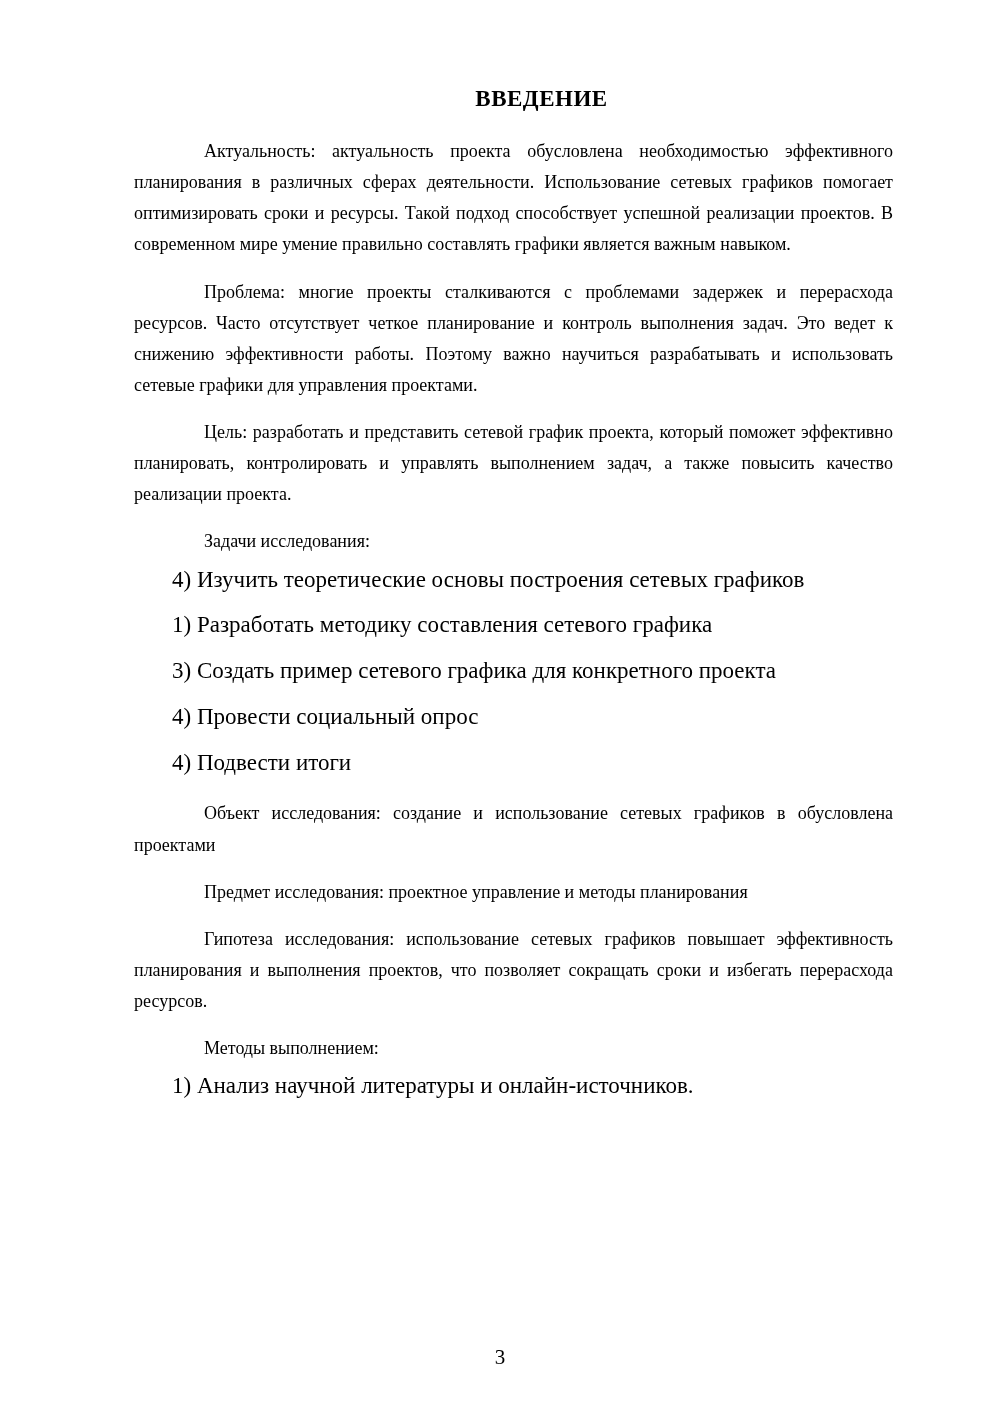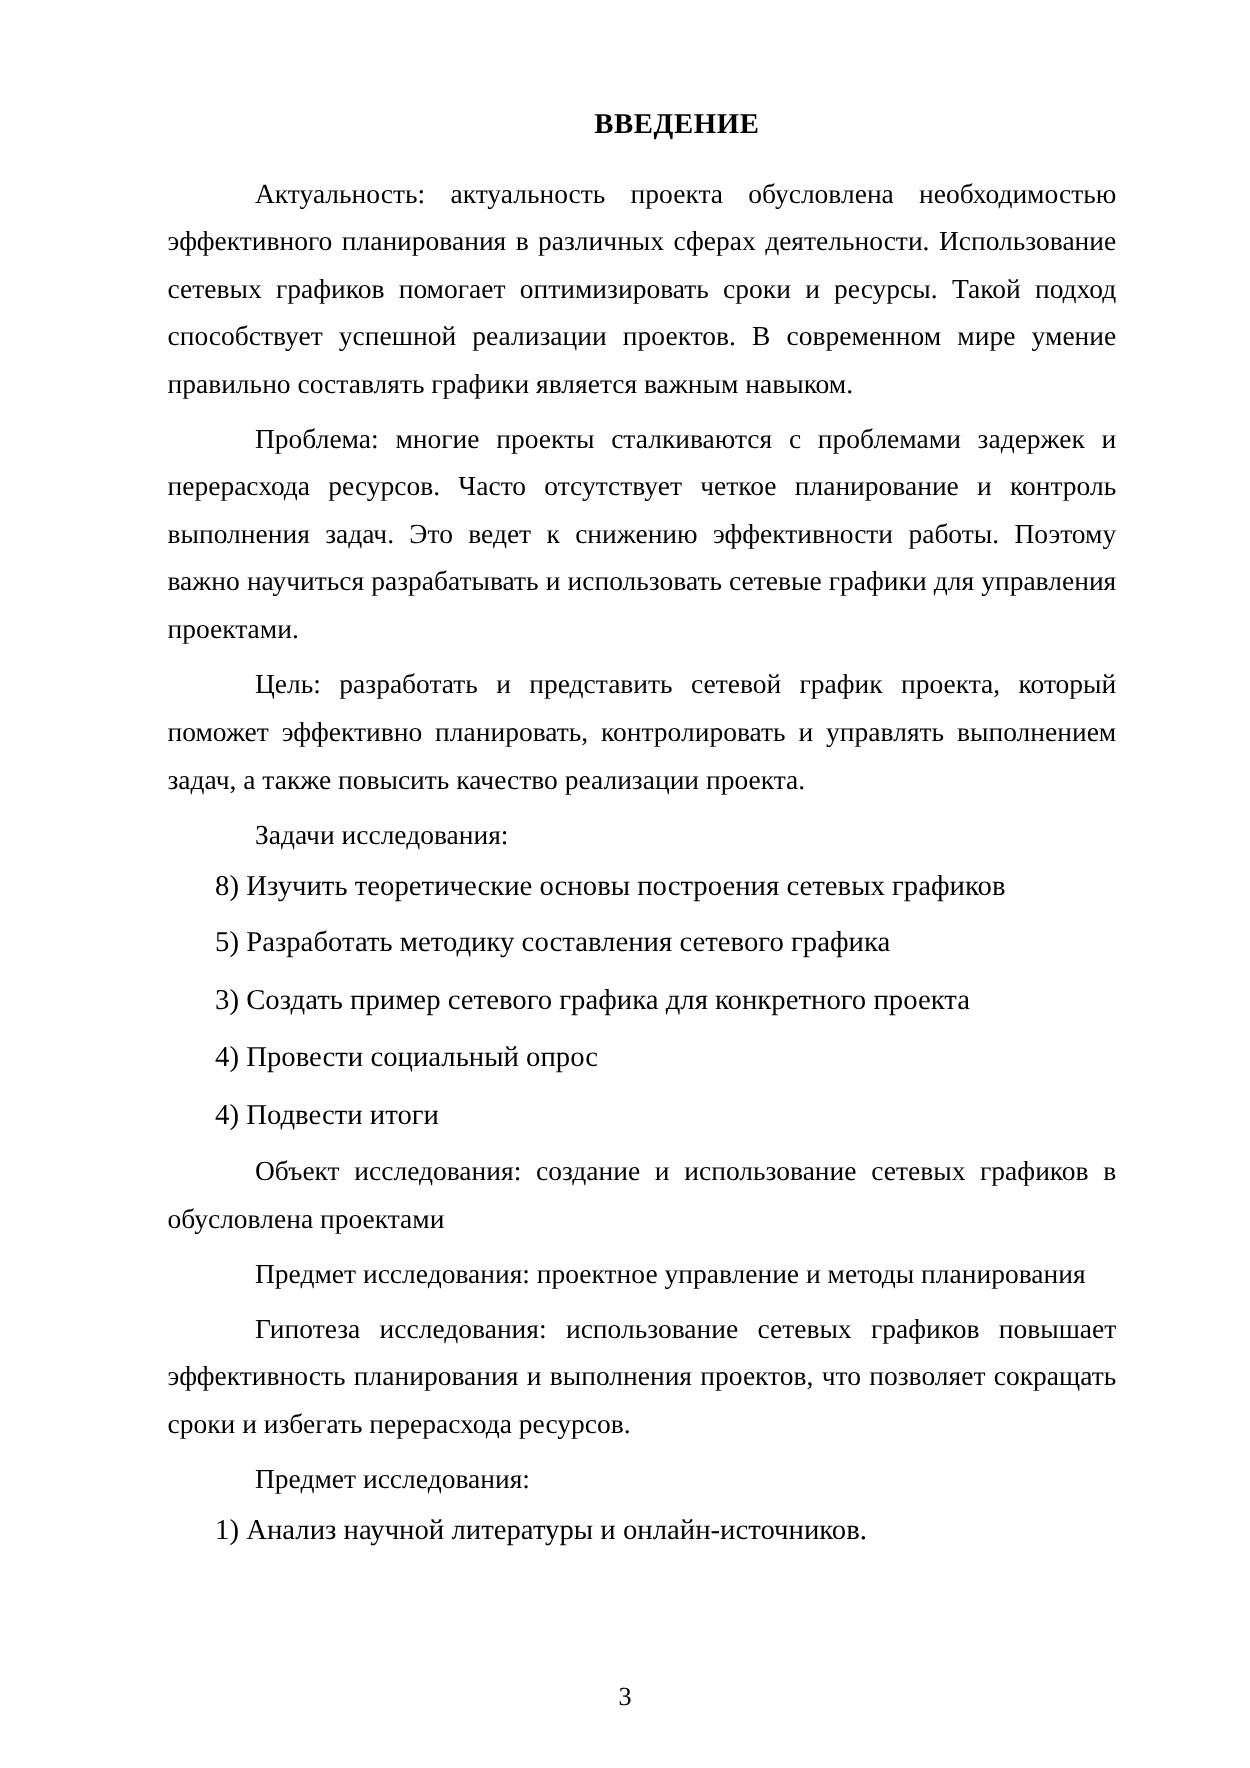--- a/index.html
+++ b/index.html
@@ -24,25 +24,25 @@
     border-radius: 28px;
   }
   .doc-title {
     font-size: 23px;
     font-weight: bold;
     text-align: center;
     letter-spacing: 0.5px;
     margin: 0 0 24px 0;
   }
   .para {
-    font-size: 22px;
+    font-size: 18px;
     line-height: 1.73;
     text-align: justify;
     text-indent: 70px;
-    margin: 6px 0 6px 0;
+    margin: 16px 0 6px 0;
     padding-right: 56px;
   }
   .para.tight {
     margin-bottom: 2px;
     font-family: Liberation Serif, serif;
   }
   .list-item {
     font-size: 23px;
     line-height: 1.73;
     text-align: left;
@@ -64,27 +64,27 @@
 
 <div class="page">
 
   <h1 class="doc-title">ВВЕДЕНИЕ</h1>
 
   <p class="para">Актуальность: актуальность проекта обусловлена необходимостью эффективного планирования в различных сферах деятельности. Использование сетевых графиков помогает оптимизировать сроки и ресурсы. Такой подход способствует успешной реализации проектов. В современном мире умение правильно составлять графики является важным навыком.</p>
   <p class="para">Проблема: многие проекты сталкиваются с проблемами задержек и перерасхода ресурсов. Часто отсутствует четкое планирование и контроль выполнения задач. Это ведет к снижению эффективности работы. Поэтому важно научиться разрабатывать и использовать сетевые графики для управления проектами.</p>
   <p class="para">Цель: разработать и представить сетевой график проекта, который поможет эффективно планировать, контролировать и управлять выполнением задач, а также повысить качество реализации проекта.</p>
   <p class="para tight">Задачи исследования:</p>
 
-  <p class="list-item">8) Изучить теоретические основы построения сетевых графиков</p>
-  <p class="list-item">5) Разработать методику составления сетевого графика</p>
+  <p class="list-item">4) Изучить теоретические основы построения сетевых графиков</p>
+  <p class="list-item">1) Разработать методику составления сетевого графика</p>
   <p class="list-item">3) Создать пример сетевого графика для конкретного проекта</p>
   <p class="list-item">4) Провести социальный опрос</p>
   <p class="list-item">4) Подвести итоги</p>
 
   <p class="para">Объект исследования: создание и использование сетевых графиков в обусловлена проектами</p>
   <p class="para">Предмет исследования: проектное управление и методы планирования</p>
   <p class="para">Гипотеза исследования: использование сетевых графиков повышает эффективность планирования и выполнения проектов, что позволяет сокращать сроки и избегать перерасхода ресурсов.</p>
-  <p class="para tight">Предмет исследования:</p>
+  <p class="para tight">Методы выполнением:</p>
 
   <p class="list-item">1) Анализ научной литературы и онлайн-источников.</p>
 
   <div class="page-number">3</div>
 </div>
 
 </body></html>

